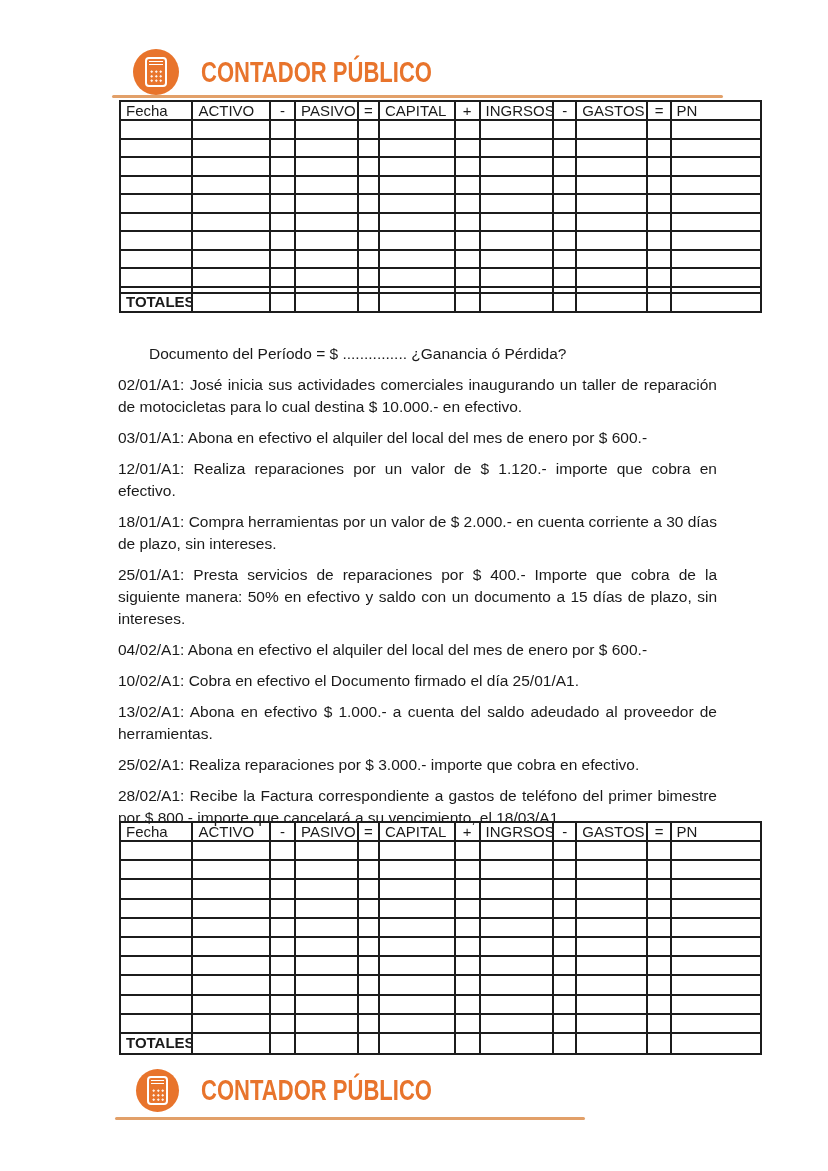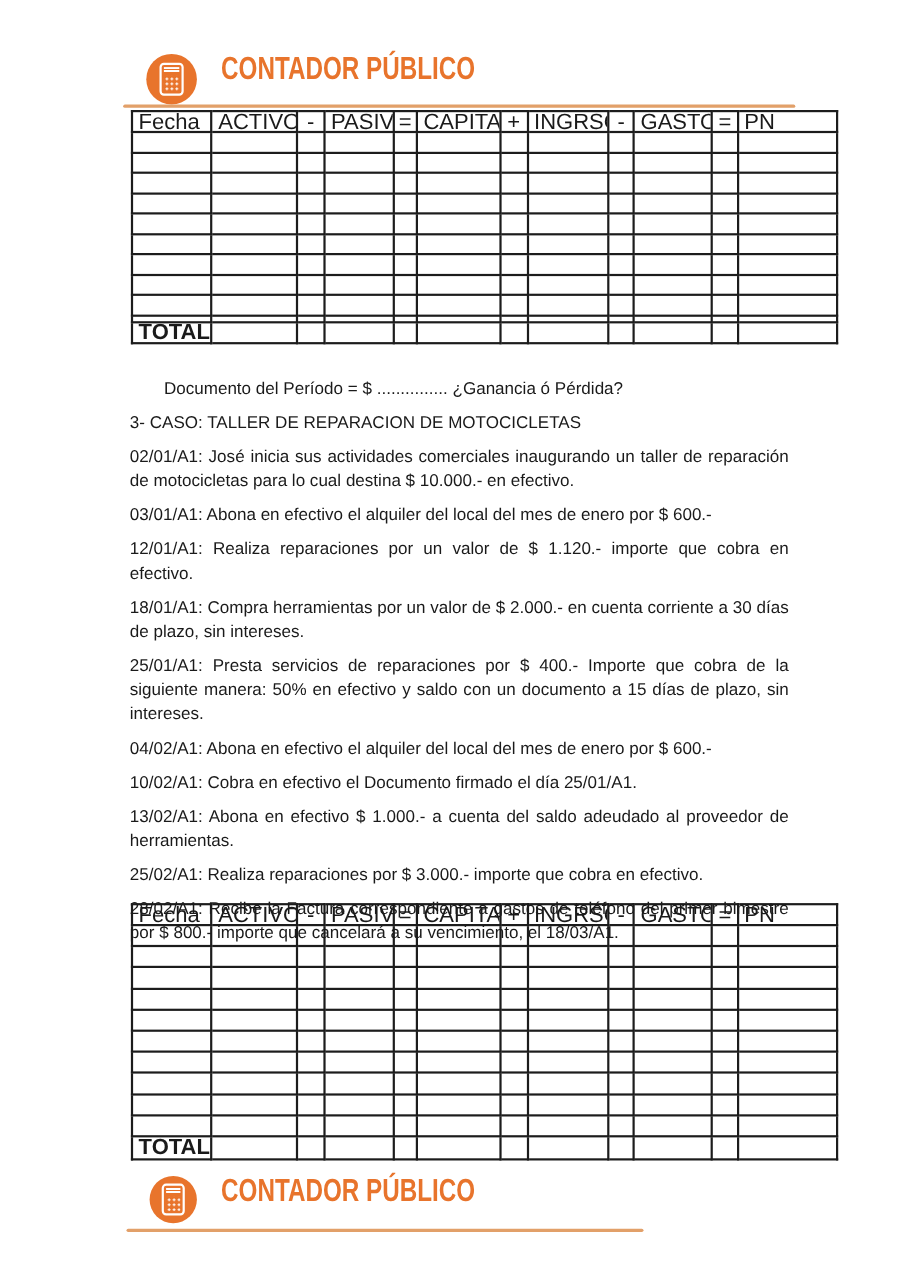--- a/index.html
+++ b/index.html
@@ -3,21 +3,21 @@
 <meta charset="utf-8">
 <style>
   * { margin:0; padding:0; box-sizing:border-box; }
   html,body { background:#ffffff; }
   .page {
     position:relative; width:828px; height:1171px; background:#ffffff;
     font-family:"Liberation Sans", sans-serif; color:#1a1a1a; overflow:hidden;
   }
 
   
-  .logo { position:absolute; display:flex; align-items:flex-start; }
+  .logo { position:absolute; display:flex; align-items:center; }
   .logo-circle {
     width:46px; height:46px; border-radius:50%;
     background:#E8742C; position:relative; flex:0 0 auto;
   }
   .calc-body {
     position:absolute; left:12px; top:8px; width:22px; height:30px;
     border:2px solid #ffffff; border-radius:4px;
     display:flex; flex-direction:column; padding:2px; gap:2px;
   }
   .calc-screen {
@@ -32,21 +32,21 @@
   .logo-text {
     font-weight:bold; font-size:29px; line-height:29px; color:#E8742C;
     transform:scaleX(0.76); transform-origin:left center;
     letter-spacing:0; white-space:nowrap; margin-left:22px;
   }
   .rule { position:absolute; height:3px; background:#E2A069; border-radius:2px; }
 
   
   table.sheet {
     position:absolute; left:119px; width:643px;
-    border-collapse:collapse; table-layout:fixed; font-size:20px;
+    border-collapse:collapse; table-layout:fixed; font-size:15px;
   }
   table.sheet th, table.sheet td {
     border:2px solid #1c1c1c; padding:0 5px; text-align:left;
     font-weight:normal; height:19px; line-height:16px;
     overflow:hidden; white-space:nowrap;
   }
   table.sheet td { height:18.5px; }
   table.sheet .op { text-align:center; padding:0 2px; }
   table.sheet tr.thin td { height:6px; }
   table.sheet tr.totals td { height:19px;font-weight:bold; }
@@ -262,21 +262,20 @@
           <td></td>
           <td></td>
           <td></td>
           <td></td>
         </tr>
       </tbody>
     </table>
 
   <div class="content">
     <p class="resultado">Documento del Período = $ ............... ¿Ganancia ó Pérdida?</p>
-    <p class="case-title">3- CASO: TALLER DE REPARACION DE MOTOCICLETAS</p>
     <span id="entries-slot"><p>02/01/A1: José inicia sus actividades comerciales inaugurando un taller de reparación de motocicletas para lo cual destina $ 10.000.- en efectivo.</p><p>03/01/A1: Abona en efectivo el alquiler del local del mes de enero por $ 600.-</p><p>12/01/A1: Realiza reparaciones por un valor de $ 1.120.- importe que cobra en efectivo.</p><p>18/01/A1: Compra herramientas por un valor de $ 2.000.- en cuenta corriente a 30 días de plazo, sin intereses.</p><p>25/01/A1: Presta servicios de reparaciones por $ 400.- Importe que cobra de la siguiente manera: 50% en efectivo y saldo con un documento a 15 días de plazo, sin intereses.</p><p>04/02/A1: Abona en efectivo el alquiler del local del mes de enero por $ 600.-</p><p>10/02/A1: Cobra en efectivo el Documento firmado el día 25/01/A1.</p><p>13/02/A1: Abona en efectivo $ 1.000.- a cuenta del saldo adeudado al proveedor de herramientas.</p><p>25/02/A1: Realiza reparaciones por $ 3.000.- importe que cobra en efectivo.</p><p>28/02/A1: Recibe la Factura correspondiente a gastos de teléfono del primer bimestre por $ 800.- importe que cancelará a su vencimiento, el 18/03/A1.</p></span>
   </div>
 
   <table class="sheet" id="table2" style="top:821px;">
       <colgroup>
         <col style="width: 11.3%;">
         <col style="width: 12.1%;">
         <col style="width: 3.9%;">
         <col style="width: 9.8%;">
         <col style="width: 3.3%;">

